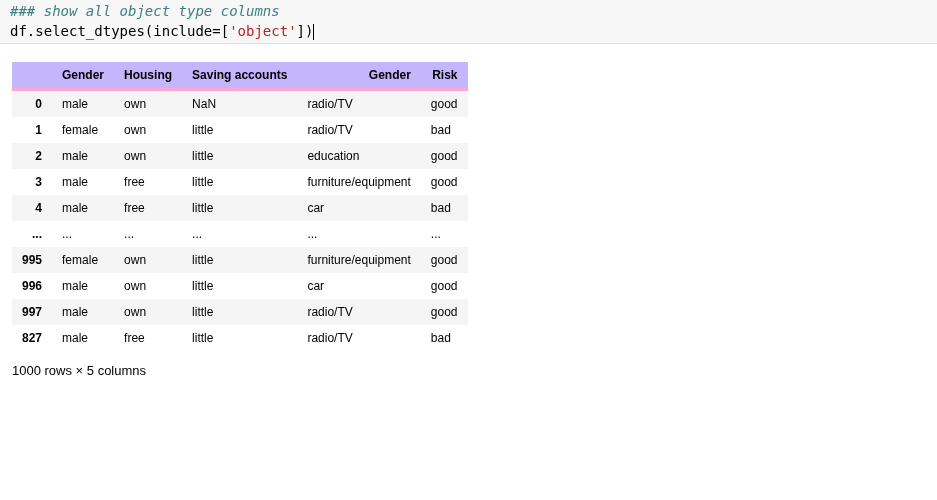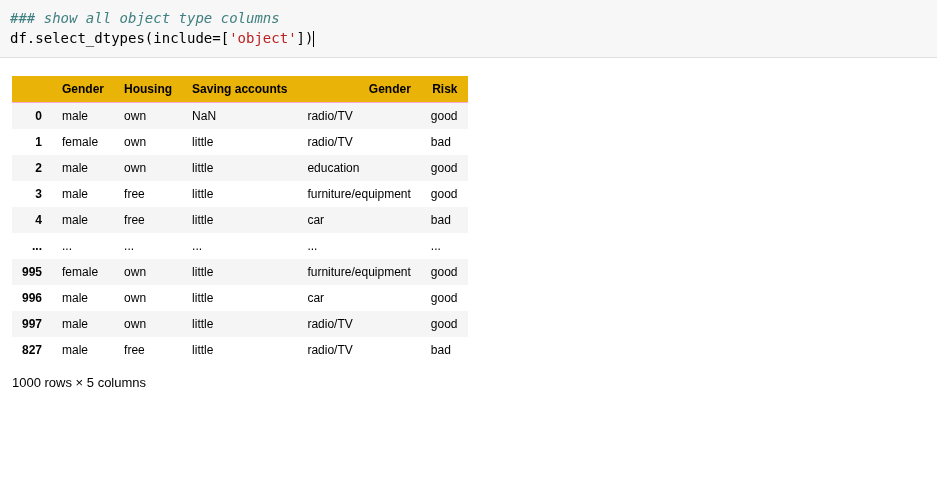--- a/index.html
+++ b/index.html
@@ -7,21 +7,21 @@
     margin: 0;
     font-family: -apple-system, BlinkMacSystemFont, "Segoe UI", Helvetica, Arial, sans-serif;
     font-size: 13px;
     color: #000;
     background: #fff;
     width: 937px;
   }
   .code-cell {
     background: #f7f7f7;
     border-bottom: 1px solid #e0e0e0;
-    padding: 9px 10px;
+    padding: 2px 10px;
     font-family: "DejaVu Sans Mono", Consolas, "Courier New", monospace;
     font-size: 14px;
     line-height: 1.4;
     white-space: pre;
   }
   .code-comment { color: #408080; font-style: italic; }
   .code-plain { color: #000; }
   .code-str { color: #ba2121; }
   .code-cursor {
     display: inline-block;
@@ -44,22 +44,22 @@
     text-align: right;
     padding: 6px 10px;
     border: none;
   }
   table.df td {
     text-align: left;
     padding: 6px 10px;
     border: none;
   }
   table.df thead th {
-    border-bottom: 1px solid #f9a8d4;
-    background: #eab308;
+    border-bottom: 3px solid #f9a8d4;
+    background: #c4b5fd;
   }
   table.df tbody tr:nth-child(odd) {
     background: #f5f5f5;
   }
   table.df tbody tr:nth-child(even) {
     background: #fff;
   }
   table.df tbody th {
     font-weight: bold;
   }

